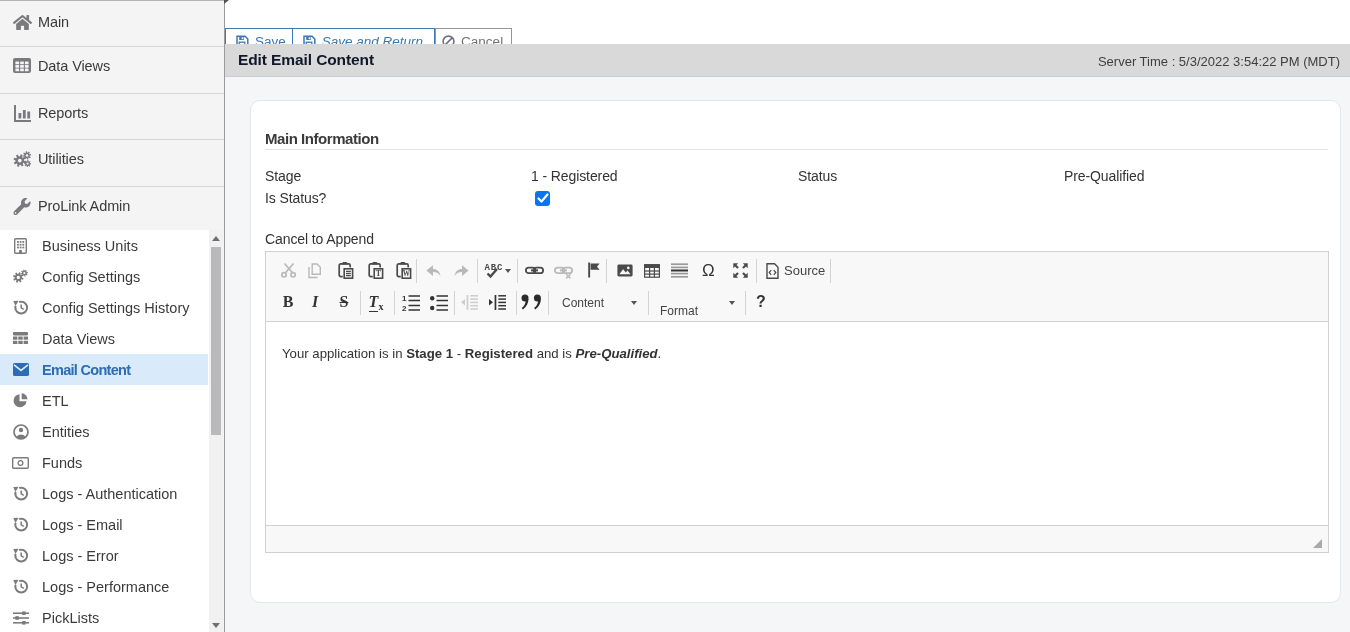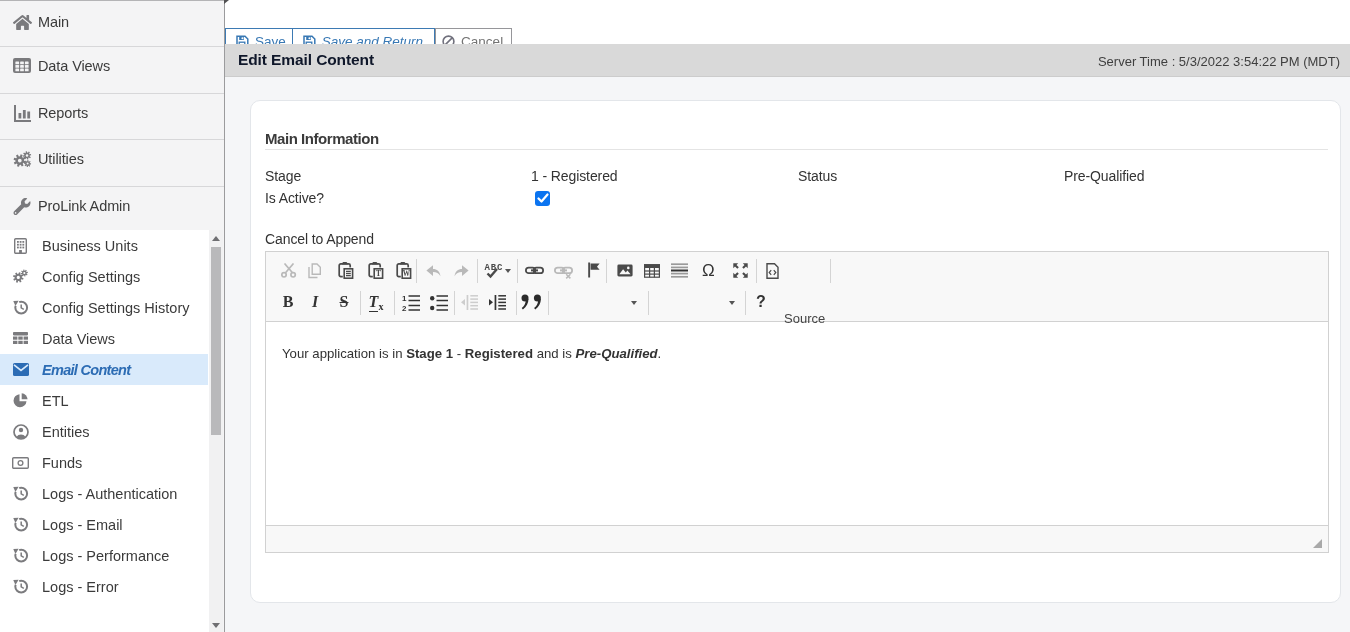--- a/index.html
+++ b/index.html
@@ -10,21 +10,21 @@
 #sidebar { position:absolute; left:0; top:0; width:225px; height:632px; background:#f4f4f5; border-top:1px solid #b4b4b6; border-right:1px solid #9b9b9d; }
 .topitem { height:46px; border-bottom:1px solid #d7d7d9; display:flex; align-items:flex-start; padding-top:10.5px; padding-left:13px; color:#3b3b3b; font-size:14.5px; letter-spacing:-0.1px; } .topitem:nth-child(2), .topitem:nth-child(4) { height:47px; }
 .topitem .ticon { width:25px; margin-right:0; display:flex; align-items:center; color:#7a7a7d; }
 .topitem .hole { fill:#f4f4f5; }
 #corner-tri { position:absolute; left:224px; top:0; width:0; height:0; border-top:4px solid #515153; border-right:5px solid transparent; z-index:5; }
 
 #submenu { position:absolute; left:0; top:229px; width:223px; height:403px; background:#ffffff; }
 .subitem { height:31px; display:flex; align-items:center; padding-left:12px; color:#3b3b3b; font-size:14.5px; width:208px; }
 .subitem .sicon { width:17px; margin-right:13px; display:flex; align-items:center; justify-content:center; color:#7b7b7e; }
 .subitem .hole { fill:#ffffff; }
-.subitem.active { background:#d9eafb; color:#2c6cb4; font-weight:bold; letter-spacing:-0.7px;font-style:italic; }
+.subitem.active { background:#d9eafb; color:#2c6cb4; font-weight:bold; letter-spacing:-0.7px; }
 .subitem.active .sicon { color:#2c6cb4; }
 
 
 #sb-track { position:absolute; left:209px; top:229px; width:14px; height:403px; background:#f1f1f2; }
 .sb-arrow { width:0; height:0; margin:6px auto 0; }
 #sb-thumb { position:absolute; left:2px; top:17px; width:10px; height:188px; background:#b9b9bb; }
 
 
 #main { position:absolute; left:225px; top:0; width:1125px; height:632px; background:#f5f6f8; }
 #topbar { position:absolute; left:0; top:0; width:1125px; height:44px; background:#ffffff; }
@@ -48,21 +48,21 @@
 #checkbox { position:absolute; left:284px; top:90px; width:14.5px; height:14.5px; background:#0b74f0; border-radius:3px; }
 #checkbox svg { position:absolute; left:1.5px; top:2px; }
 
 
 #editor { position:absolute; left:14px; top:150px; width:1064px; height:302px; border:1px solid #d1d1d1; background:#fff; }
 #ed-toolbar { position:absolute; left:0; top:0; width:1062px; height:70px; background:#f8f8f8; border-bottom:1px solid #d1d1d1; }
 .ti { position:absolute; display:flex; align-items:center; justify-content:center; color:#4a4a4a; }
 .ti.dis { color:#b9b9b9; }
 .tsep { position:absolute; width:1px; height:24px; background:#d4d4d4; }
 .tcaret { position:absolute; width:0; height:0; border-left:3.5px solid transparent; border-right:3.5px solid transparent; border-top:4.5px solid #555; }
-.tlabel { position:absolute; font-size:12px; color:#444;margin-top:48px; }
+.tlabel { position:absolute; font-size:12px; color:#444; }
 #ed-content { position:absolute; left:0; top:71px; width:1062px; height:202px; background:#fff; font-size:13.2px; color:#333; padding:23px 20px 0 16px; font-family:"Liberation Sans", sans-serif; }
 #ed-footer { position:absolute; left:0; top:273px; width:1062px; height:27px; background:#f8f8f8; border-top:1px solid #d1d1d1; }
 #resize-h { position:absolute; right:6px; bottom:4px; width:0; height:0; border-bottom:9px solid #a9a9a9; border-left:9px solid transparent; }
 </style>
 </head>
 <body>
 
 <div id="sidebar">
   <div class="topitem" style="padding-top:12.5px;"><span class="ticon">
     <svg width="19" height="17" viewBox="0 0 576 512">
@@ -199,29 +199,43 @@
             <path d="M8.2,4.4 L8.2,7.9 L10.8,9.4" fill="none" stroke="currentColor" stroke-width="1.5"></path>
           </svg>
     </span>Logs - Email</div>
     <div class="subitem"><span class="sicon">
       <svg width="16" height="15" viewBox="0 0 16 15">
             <circle cx="8.2" cy="7.6" r="5.9" fill="none" stroke="currentColor" stroke-width="2"></circle>
             <path class="hole" d="M8.2,7.6 L-3,4.2 L4.2,-3.4 Z"></path>
             <path fill="currentColor" d="M0.3,1.1 L5.6,0.7 L2.4,6.1 Z"></path>
             <path d="M8.2,4.4 L8.2,7.9 L10.8,9.4" fill="none" stroke="currentColor" stroke-width="1.5"></path>
           </svg>
-    </span>Logs - Performance</div>
+    </span>Logs - Error</div>
     <div class="subitem"><span class="sicon">
       <svg width="16" height="15" viewBox="0 0 16 15">
             <circle cx="8.2" cy="7.6" r="5.9" fill="none" stroke="currentColor" stroke-width="2"></circle>
             <path class="hole" d="M8.2,7.6 L-3,4.2 L4.2,-3.4 Z"></path>
             <path fill="currentColor" d="M0.3,1.1 L5.6,0.7 L2.4,6.1 Z"></path>
             <path d="M8.2,4.4 L8.2,7.9 L10.8,9.4" fill="none" stroke="currentColor" stroke-width="1.5"></path>
           </svg>
-    </span>Logs - Error</div>
+    </span>Logs - Performance</div>
+    <div class="subitem"><span class="sicon">
+      <svg width="16" height="14" viewBox="0 0 16 14">
+            <g stroke="currentColor" stroke-width="1.6">
+              <line x1="0" y1="2.2" x2="16" y2="2.2"></line>
+              <line x1="0" y1="7" x2="16" y2="7"></line>
+              <line x1="0" y1="11.8" x2="16" y2="11.8"></line>
+            </g>
+            <g fill="currentColor">
+              <rect x="9.2" y="0.4" width="3.4" height="3.6"></rect>
+              <rect x="2.4" y="5.2" width="3.4" height="3.6"></rect>
+              <rect x="9.2" y="10" width="3.4" height="3.6"></rect>
+            </g>
+          </svg>
+    </span>PickLists</div>
   </div>
   <div id="sb-track">
     <div class="sb-arrow" style="border-left:4px solid transparent;border-right:4px solid transparent;border-bottom:5px solid #6f6f72;"></div>
     <div id="sb-thumb"></div>
     <div class="sb-arrow" style="position:absolute; bottom:5px; left:3px; margin:0; border-left:4px solid transparent;border-right:4px solid transparent;border-top:5px solid #6f6f72;"></div>
   </div>
 </div>
 <div id="corner-tri"></div>
 
 <div id="main">
@@ -255,21 +269,21 @@
     <h1>Edit Email Content</h1>
     <div id="servertime">Server Time : 5/3/2022 3:54:22 PM (MDT)</div>
   </div>
   <div id="card">
     <h2>Main Information</h2>
     <div id="mi-rule"></div>
     <div class="fld" style="left:14px; top:67px;">Stage</div>
     <div class="fld" style="left:280px; top:67px;">1 - Registered</div>
     <div class="fld" style="left:547px; top:67px;">Status</div>
     <div class="fld" style="left:813px; top:67px;">Pre-Qualified</div>
-    <div class="fld" style="left:14px; top:89px;">Is Active?</div>
+    <div class="fld" style="left:14px; top:89px;">Is Status?</div>
     <div id="checkbox">
         <svg width="12" height="11" viewBox="0 0 12 11">
           <path d="M1.5 5.5 L4.5 8.5 L10.5 1.5" stroke="#fff" stroke-width="2.2" fill="none" stroke-linecap="round" stroke-linejoin="round"></path>
         </svg>
       </div>
     <div class="fld" style="left:14px; top:130px;">Cancel to Append</div>
     <div id="editor">
       <div id="ed-toolbar">
 
         <span class="ti dis" style="left:15px; top:11px;">

